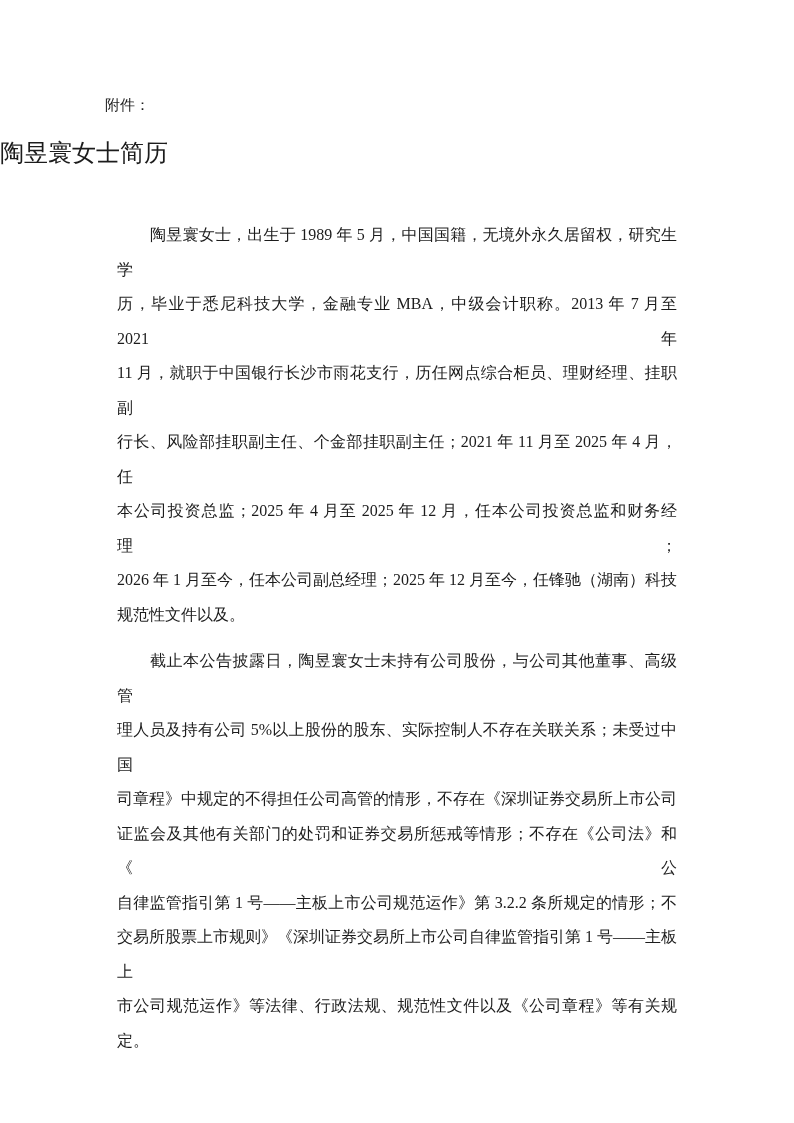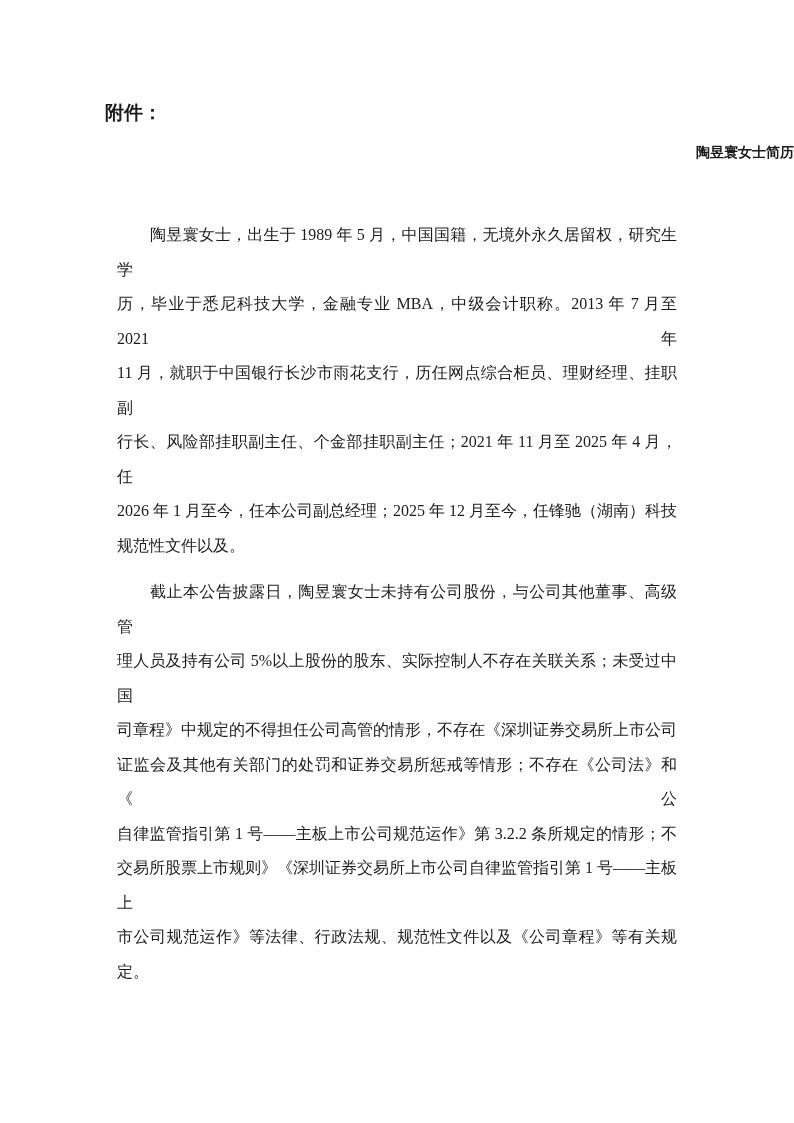--- a/index.html
+++ b/index.html
@@ -13,34 +13,34 @@
     height: 1123px;
     margin: 0 auto;
     background: #ffffff;
     font-family: "Liberation Serif", "DejaVu Serif", serif;
     color: #1c1c1c;
     overflow: hidden;
   }
   .attachment {
     position: absolute;
     left: 105px;
-    top: 102px;
-    font-size: 19px;
-    font-weight: bold;
+    top: 94px;
+    font-size: 15px;
+    font-weight: normal;
     line-height: 22px;
   }
   .doc-title {
     position: absolute;
     left: 0;
     top: 139px;
     width: 100%;
     margin: 0;
-    text-align: right;
-    font-size: 14px;
-    font-weight: bold;
+    text-align: left;
+    font-size: 24px;
+    font-weight: normal;
     line-height: 28px;
   }
   .doc-body {
     position: absolute;
     left: 105px;
     top: 206px;
     width: 584px;
   }
   .para {
     margin: 12px;
@@ -71,20 +71,21 @@
 
   <h1 class="doc-title">陶昱寰女士简历</h1>
 
   <div class="doc-body">
 
     <p class="para">
       <span class="line first">陶昱寰女士，出生于 1989 年 5 月，中国国籍，无境外永久居留权，研究生学</span>
       <span class="line">历，毕业于悉尼科技大学，金融专业 MBA，中级会计职称。2013 年 7 月至 2021 年</span>
       <span class="line">11 月，就职于中国银行长沙市雨花支行，历任网点综合柜员、理财经理、挂职副</span>
       <span class="line">行长、风险部挂职副主任、个金部挂职副主任；2021 年 11 月至 2025 年 4 月，任</span>
+      <span class="line">本公司投资总监；2025 年 4 月至 2025 年 12 月，任本公司投资总监和财务经理；</span>
       <span class="line">2026 年 1 月至今，任本公司副总经理；2025 年 12 月至今，任锋驰（湖南）科技</span>
       <span class="line last">规范性文件以及。</span>
     </p>
 
     <p class="para">
       <span class="line first">截止本公告披露日，陶昱寰女士未持有公司股份，与公司其他董事、高级管</span>
       <span class="line">理人员及持有公司 5%以上股份的股东、实际控制人不存在关联关系；未受过中国</span>
       <span class="line">司章程》中规定的不得担任公司高管的情形，不存在《深圳证券交易所上市公司</span>
       <span class="line">证监会及其他有关部门的处罚和证券交易所惩戒等情形；不存在《公司法》和《公</span>
       <span class="line">自律监管指引第 1 号——主板上市公司规范运作》第 3.2.2 条所规定的情形；不</span>

